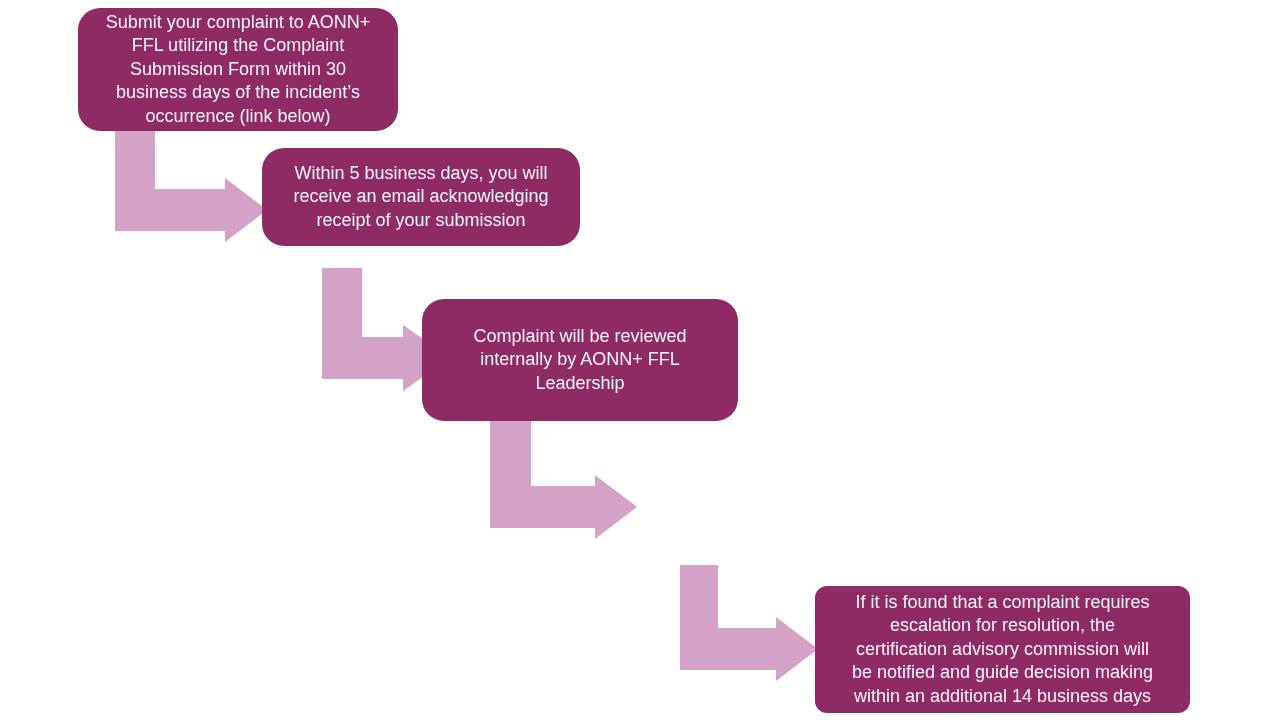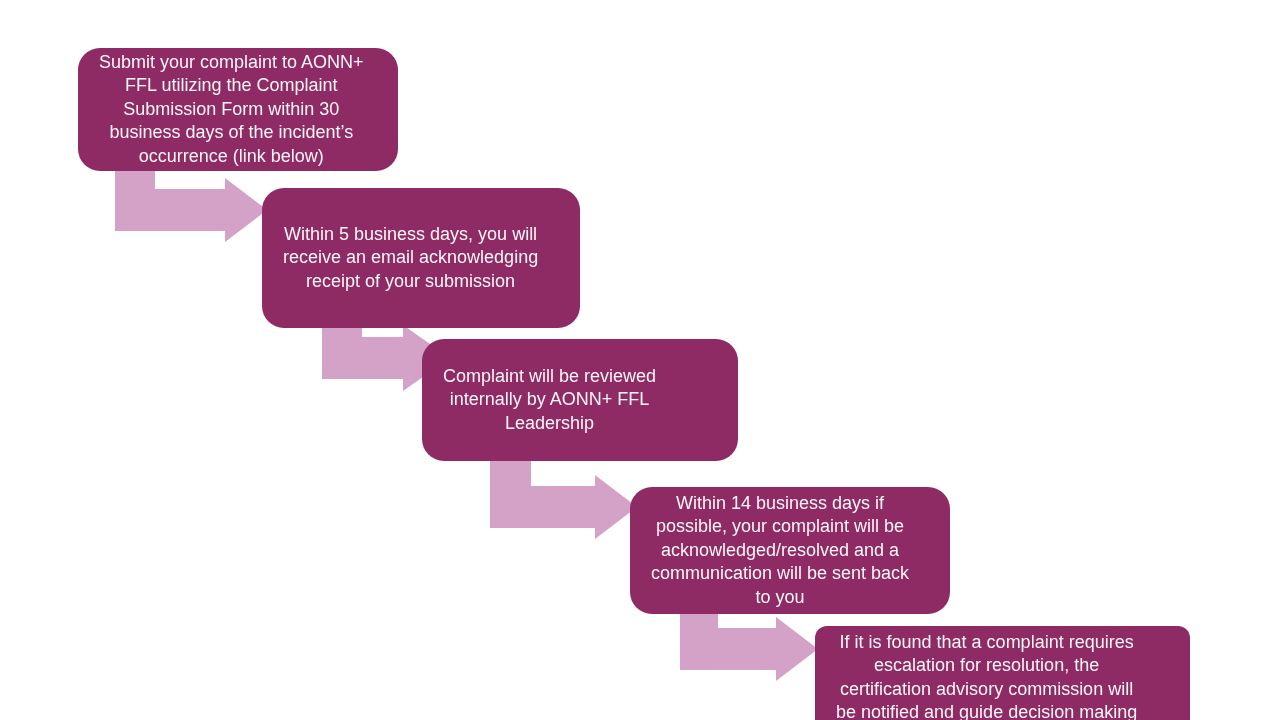--- a/index.html
+++ b/index.html
@@ -24,33 +24,33 @@
   .arrow {
     fill: var(--arrow_fill, #D4A2C6);
   }
   .box {
     position: absolute;
     z-index: 2;
     background: var(--box_fill, #8E2A64);
     border-radius: 22px;
     display: flex;
     align-items: center;
+    justify-content: center;
     box-sizing: border-box;
-    padding: 2px 21px;
-    margin-top: 40px;
+    padding: 2px 7px;
   }
   .box-text {
     color: var(--box_text, #FBF6F9);
     font-size: 18px;
     line-height: 23.5px;
     text-align: center;
     white-space: pre-line;
   }
   .box1 { left: 78px;  top: 8px;   width: 320px; height: 123px; }
-  .box2 { left: 262px; top: 148px; width: 318px; height: 140px; }
+  .box2 { left: 262px; top: 148px; width: 318px; height: 98px; }
   .box3 { left: 422px; top: 299px; width: 316px; height: 122px; }
   .box4 { left: 630px; top: 447px; width: 320px; height: 127px; }
   .box5 { left: 815px; top: 586px; width: 375px; height: 127px; border-radius: 12px; }
 </style>
 </head>
 <body>
 
 <div class="canvas">
 
   <svg class="arrows" width="1280" height="720" viewBox="0 0 1280 720" xmlns="http://www.w3.org/2000/svg">
@@ -73,27 +73,20 @@
 receive an email acknowledging
 receipt of your submission</div>
   </div>
 
   <div class="box box3">
     <div class="box-text">Complaint will be reviewed
 internally by AONN+ FFL
 Leadership</div>
   </div>
 
-  <div class="box box4">
-    <div class="box-text">Within 14 business days if
-possible, your complaint will be
-acknowledged/resolved  and a
-communication will be sent back
-to you</div>
-  </div>
 
   <div class="box box5">
     <div class="box-text">If it is found that a complaint requires
 escalation for resolution, the
 certification advisory commission will
 be notified and guide decision making
 within an additional 14 business days</div>
   </div>
 
 </div>

